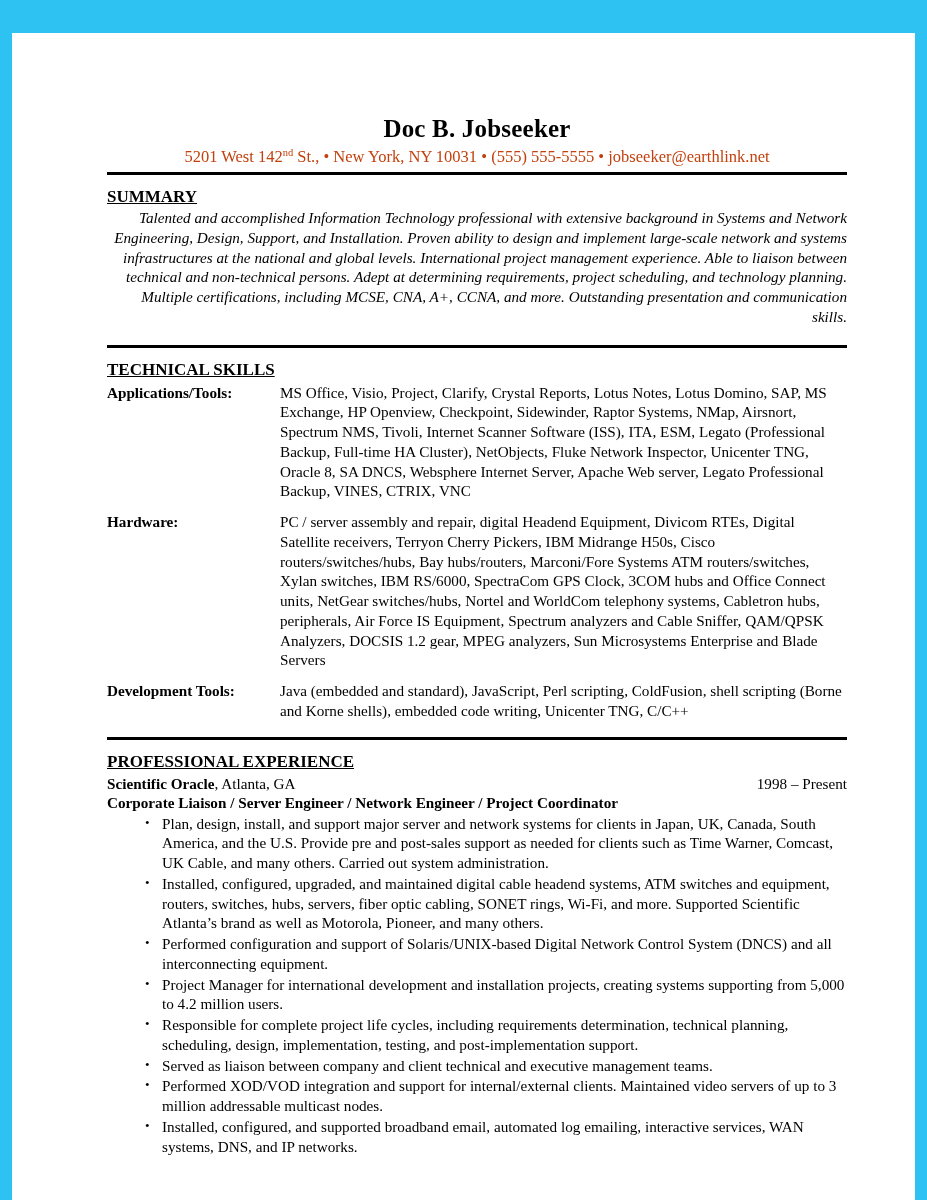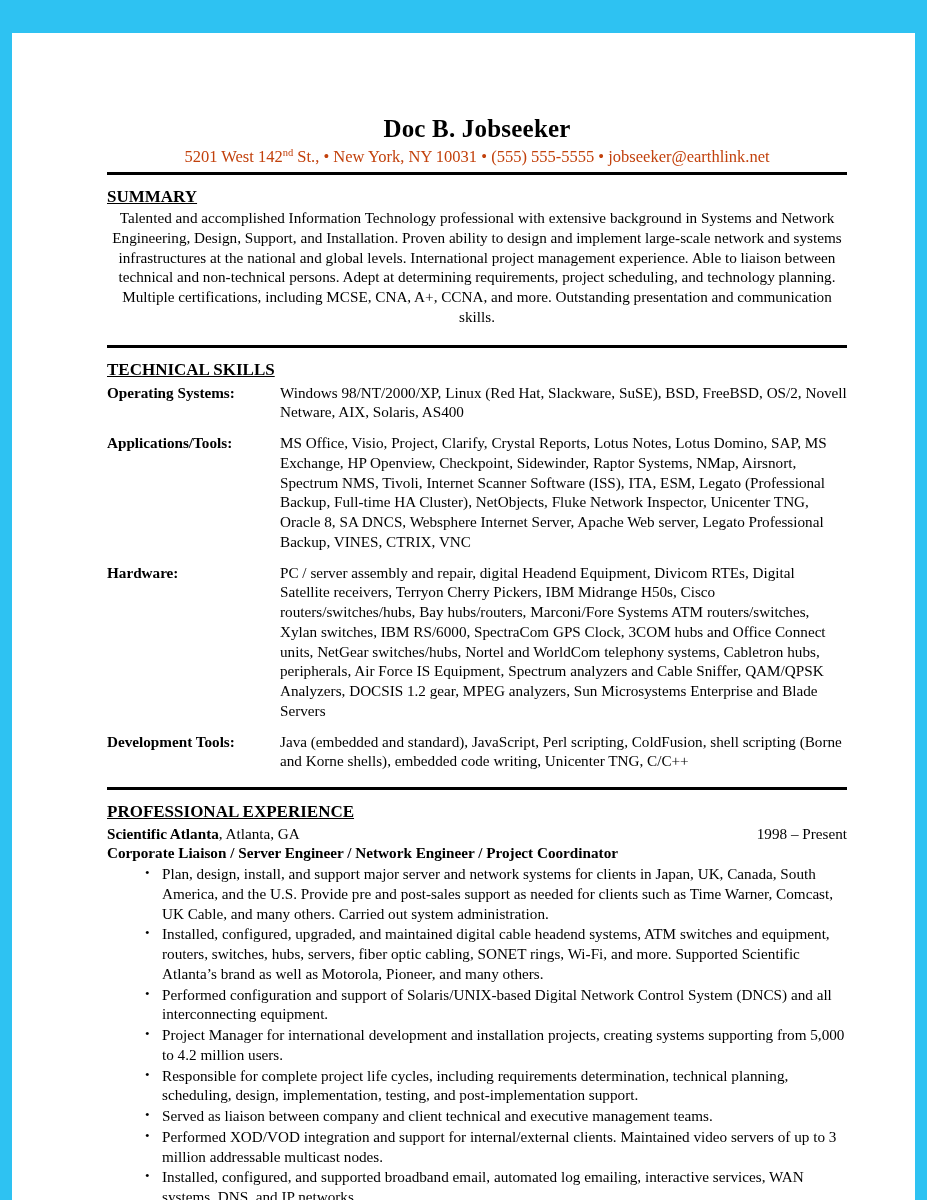--- a/index.html
+++ b/index.html
@@ -63,21 +63,22 @@
     font-weight: bold;
     text-decoration: underline;
     margin: 12px 0 1px 0;
     color: #000;
     display: inline-block;
   }
   .body-text {
     font-size: 15.2px;
     line-height: 1.30;
     color: #000;
-    text-align: center;
+    text-align: right;
+    font-style: italic;
   }
   .skills-table {
     width: 100%;
     border-collapse: collapse;
     margin-top: 2px;
   }
   .skills-table td {
     vertical-align: top;
     padding: 0 0 11px 0;
     font-size: 15.2px;
@@ -151,24 +152,20 @@
       <div class="section-head">SUMMARY</div>
       <div class="body-text">Talented and accomplished Information Technology professional with extensive background in Systems and Network Engineering, Design, Support, and Installation.  Proven ability to design and implement large-scale network and systems infrastructures at the national and global levels.  International project management experience.  Able to liaison between technical and non-technical persons.  Adept at determining requirements, project scheduling, and technology planning.  Multiple certifications, including MCSE, CNA, A+, CCNA, and more.  Outstanding presentation and communication skills.</div>
     </div>
 
     <hr class="rule gap-top">
 
     <div>
       <div class="section-head">TECHNICAL SKILLS</div>
       <table class="skills-table">
         <tbody>
-          <tr>
-            <td class="label">Operating Systems:</td>
-            <td class="value">Windows 98/NT/2000/XP, Linux (Red Hat, Slackware, SuSE), BSD, FreeBSD, OS/2, Novell Netware, AIX, Solaris, AS400</td>
-          </tr>
           <tr>
             <td class="label">Applications/Tools:</td>
             <td class="value">MS Office, Visio, Project, Clarify, Crystal Reports, Lotus Notes, Lotus Domino, SAP, MS Exchange, HP Openview, Checkpoint, Sidewinder, Raptor Systems, NMap, Airsnort, Spectrum NMS, Tivoli, Internet Scanner Software (ISS), ITA, ESM, Legato (Professional Backup, Full-time HA Cluster), NetObjects, Fluke Network Inspector, Unicenter TNG, Oracle 8, SA DNCS, Websphere Internet Server, Apache Web server, Legato Professional Backup, VINES, CTRIX, VNC</td>
           </tr>
           <tr>
             <td class="label">Hardware:</td>
             <td class="value">PC / server assembly and repair, digital Headend Equipment, Divicom RTEs, Digital Satellite receivers, Terryon Cherry Pickers, IBM Midrange H50s, Cisco routers/switches/hubs, Bay hubs/routers, Marconi/Fore Systems ATM routers/switches, Xylan switches, IBM RS/6000, SpectraCom GPS Clock, 3COM hubs and Office Connect units, NetGear switches/hubs, Nortel and WorldCom telephony systems, Cabletron hubs, peripherals, Air Force IS Equipment, Spectrum analyzers and Cable Sniffer, QAM/QPSK Analyzers, DOCSIS 1.2 gear, MPEG analyzers, Sun Microsystems Enterprise and Blade Servers</td>
           </tr>
           <tr>
             <td class="label">Development Tools:</td>
@@ -177,21 +174,21 @@
         </tbody>
       </table>
     </div>
 
     <hr class="rule">
 
     <div>
       <div class="section-head">PROFESSIONAL EXPERIENCE</div>
 
       <div class="job-line">
-        <div><span class="job-company">Scientific Atlanta</span><span class="job-loc">, Atlanta, GA</span></div>
+        <div><span class="job-company">Scientific Oracle</span><span class="job-loc">, Atlanta, GA</span></div>
         <div class="job-dates">1998 – Present</div>
       </div>
 
       <div class="job-title">Corporate Liaison / Server Engineer / Network Engineer / Project Coordinator</div>
 
       <ul class="bullets">
         <li><span class="dot">•</span><span>Plan, design, install, and support major server and network systems for clients in Japan, UK, Canada, South America, and the U.S.  Provide pre and post-sales support as needed for clients such as Time Warner, Comcast, UK Cable, and many others.  Carried out system administration.</span></li>
         <li><span class="dot">•</span><span>Installed, configured, upgraded, and maintained digital cable headend systems, ATM switches and equipment, routers, switches, hubs, servers, fiber optic cabling, SONET rings, Wi-Fi, and more.  Supported Scientific Atlanta’s brand as well as Motorola, Pioneer, and many others.</span></li>
         <li><span class="dot">•</span><span>Performed configuration and support of Solaris/UNIX-based Digital Network Control System (DNCS) and all interconnecting equipment.</span></li>
         <li><span class="dot">•</span><span>Project Manager for international development and installation projects, creating systems supporting from 5,000 to 4.2 million users.</span></li>

